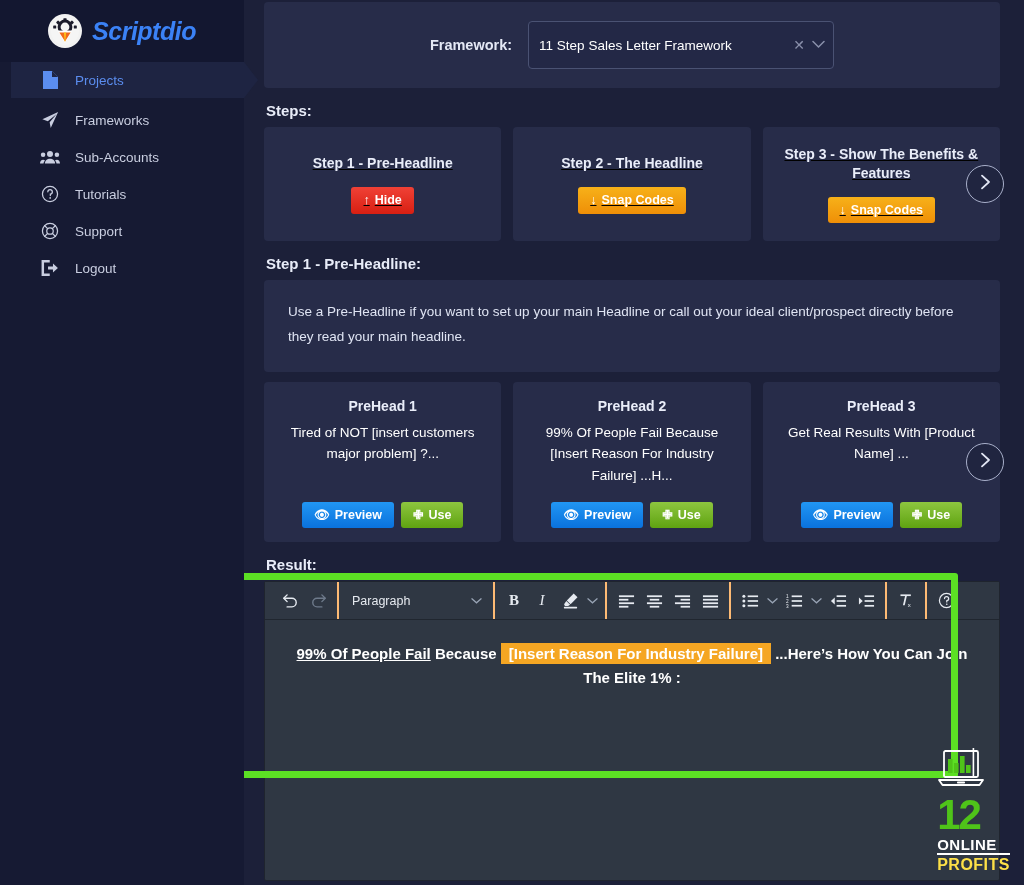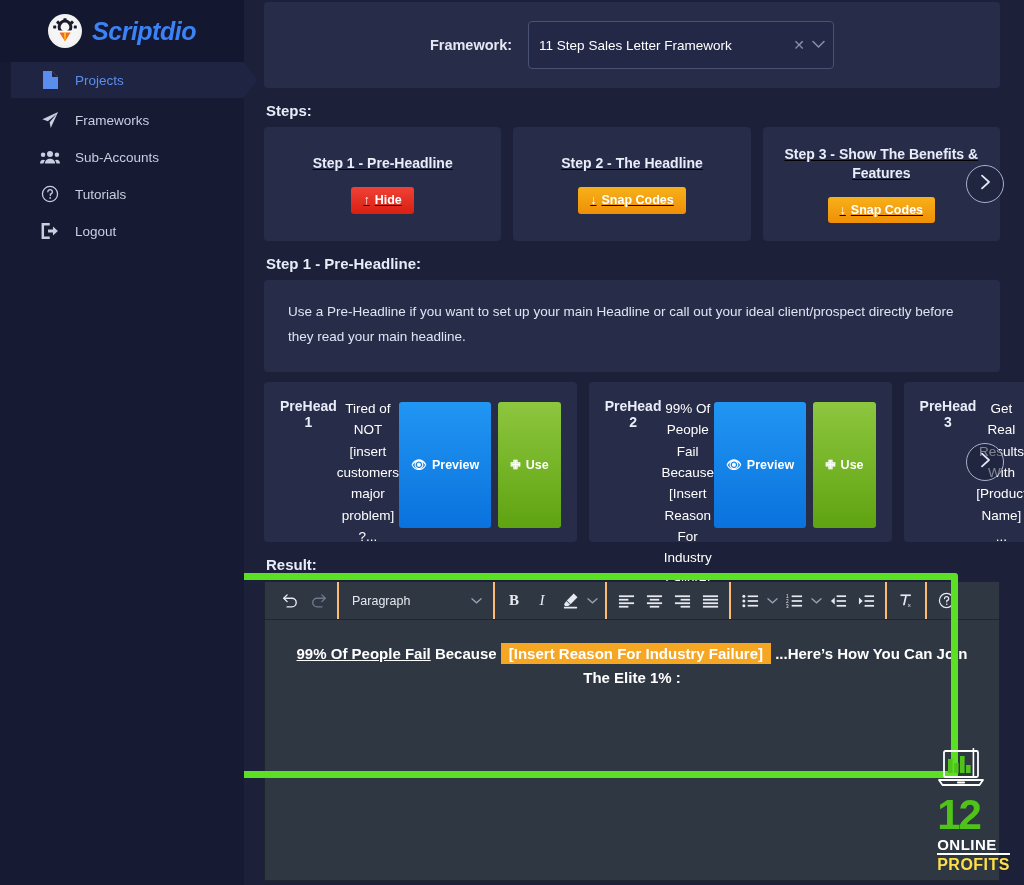--- a/index.html
+++ b/index.html
@@ -162,21 +162,22 @@
     height: 92px;
   }
 
   .ph-row { display: flex; gap: 12px; position: relative; margin-top: 10px; }
   .ph-card {
     flex: 1 1 0;
     background: #272c49;
     border-radius: 4px;
     height: 160px;
     padding: 16px 16px 14px;
-    display: flex; flex-direction: row;
+    display: flex; flex-direction: column;
+    align-items: center;
     text-align: center;
   }
   .ph-title { color: #e9edf9; font-size: 14px; font-weight: bold; margin-bottom: 8px; }
   .ph-text {
     color: #ffffff; font-size: 13.5px; line-height: 1.58;
     flex: 1 1 auto;
   }
   .ph-btns { display: flex; gap: 7px; margin-top: 4px; }
   .btn-preview { background: linear-gradient(#2196f3, #0a72dd); }
   .btn-use { background: linear-gradient(#8dc63f, #5fa311); }
@@ -338,20 +339,30 @@
         <span class="ni-icon">
           <svg width="18" height="18" viewBox="0 0 20 20" fill="none" stroke="currentColor" stroke-width="1.4">
             <circle cx="10" cy="10" r="8.4"></circle>
             <path d="M7.6 7.6a2.5 2.5 0 1 1 2.8 2.6v1.6" stroke-linecap="round"></path>
             <circle cx="10.2" cy="14.4" r="0.95" fill="currentColor" stroke="none"></circle>
           </svg>
         </span>
         <span>Tutorials</span>
       </div>
 
+      <div class="nav-item">
+        <span class="ni-icon">
+          <svg width="18" height="18" viewBox="0 0 20 20" fill="none" stroke="currentColor" stroke-width="1.4">
+            <circle cx="10" cy="10" r="8.4"></circle>
+            <circle cx="10" cy="10" r="3.6"></circle>
+            <path d="M3.6 3.6 L7.4 7.4 M16.4 3.6 L12.6 7.4 M3.6 16.4 L7.4 12.6 M16.4 16.4 L12.6 12.6"></path>
+          </svg>
+        </span>
+        <span>Support</span>
+      </div>
 
       <div class="nav-item">
         <span class="ni-icon">
           <svg width="19" height="18" viewBox="0 0 20 18" fill="currentColor">
             <path d="M0.6 0.6h8.6v2.6H3.2v11.6h6v2.6H0.6z"></path>
             <path d="M12.6 4.2l5.2 4.8-5.2 4.8v-3.2H7.4V7.4h5.2z"></path>
           </svg>
         </span>
         <span>Logout</span>
       </div>

